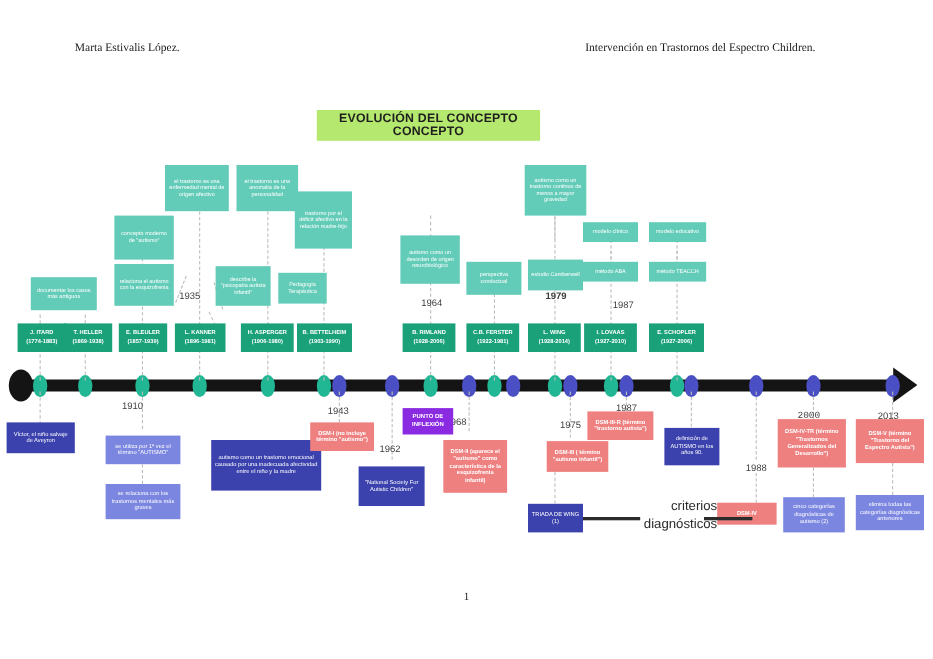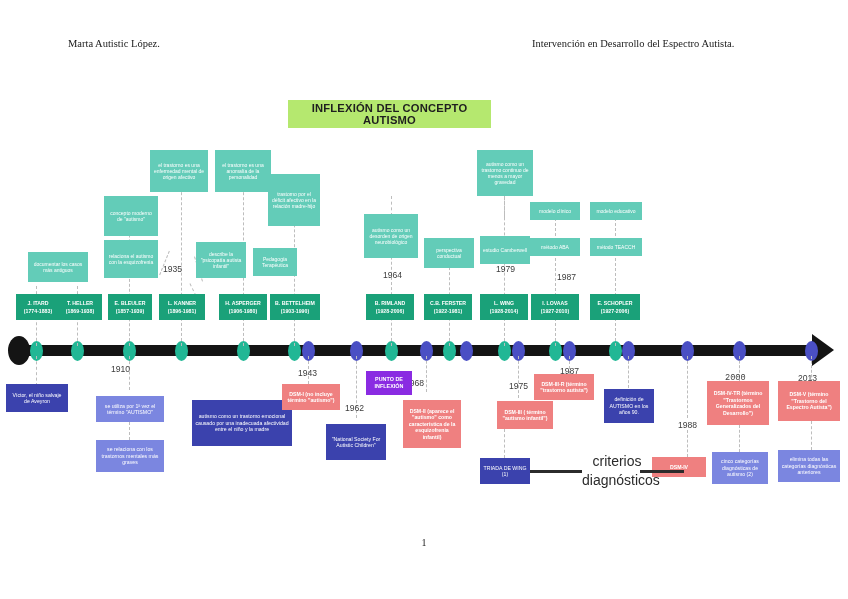--- a/index.html
+++ b/index.html
@@ -47,32 +47,32 @@
   .c-name .nm{display:block;}
   .c-name .yr{display:block;margin-top:2px;font-weight:bold;}
   .c-green{background:#63ccb8;color:#ffffff;font-size:5px;}
   .c-blue{background:#3b42ad;color:#ffffff;font-size:5.2px;}
   .c-lblue{background:#7b86e0;color:#ffffff;font-size:5.2px;}
   .c-red{background:#ef8080;color:#ffffff;font-size:5.2px;font-weight:bold;}
   .c-purple{background:#8a2be2;color:#ffffff;font-size:5.4px;font-weight:bold;}
 
   .yearlbl{position:absolute;font-size:8.6px;color:#3d3d3d;font-family:"Liberation Sans",sans-serif;}
   .connector{position:absolute;height:3px;background:#2b2b2b;}
-  .crit-lbl{position:absolute;font-size:14px;color:#2b2b2b;line-height:1.35;text-align:center;}
+  .crit-lbl{position:absolute;font-size:12px;color:#2b2b2b;line-height:1.35;text-align:right;}
 </style>
 </head>
 <body>
 
 <div class="page">
 
-  <div class="hdr hdr-left">Marta Autistic López.</div>
-  <div class="hdr hdr-right">Intervención en Desarrollo del Espectro Autista.</div>
+  <div class="hdr hdr-left">Marta Estivalis López.</div>
+  <div class="hdr hdr-right">Intervención en Trastornos del Espectro Children.</div>
 
   <div class="title-box">
-    <span>INFLEXIÓN DEL CONCEPTO AUTISMO</span>
+    <span>EVOLUCIÓN DEL CONCEPTO CONCEPTO</span>
   </div>
 
   <div class="axis-cap"></div>
   <div class="axis"></div>
   <div class="axis-arrow"></div>
 
   <div class="node person" style="left:30px;"></div>
   <div class="node person" style="left:71px;"></div>
   <div class="node person" style="left:123px;"></div>
   <div class="node person" style="left:175px;"></div>
@@ -196,21 +196,21 @@
     <span class="nm">I. LOVAAS</span>
     <span class="yr">(1927-2010)</span>
   </div>
   <div class="card c-name" style="left:590px; top:294px; width:50px; height:26px;">
     <span class="nm">E. SCHOPLER</span>
     <span class="yr">(1927-2006)</span>
   </div>
 
   <div class="yearlbl" style="left:163px; top:264px;">1935</div>
   <div class="yearlbl" style="left:383px; top:270px;">1964</div>
-  <div class="yearlbl" style="left:496px; top:264px;">1979</div>
+  <div class="yearlbl" style="left:496px; top:264px;font-weight:bold;">1979</div>
   <div class="yearlbl" style="left:557px; top:272px;">1987</div>
 
   <div class="yearlbl" style="left:111px; top:364px;">1910</div>
   <div class="yearlbl" style="left:298px; top:368px;">1943</div>
   <div class="yearlbl" style="left:345px; top:403px;">1962</div>
   <div class="yearlbl" style="left:405px; top:378px;">1968</div>
   <div class="yearlbl" style="left:509px; top:381px;">1975</div>
   <div class="yearlbl" style="left:560px; top:366px;">1987</div>
   <div class="yearlbl" style="left:678px; top:420px;">1988</div>
   <div class="yearlbl" style="left:725px; top:373px;font-family:Liberation Mono, monospace;">2000</div>

